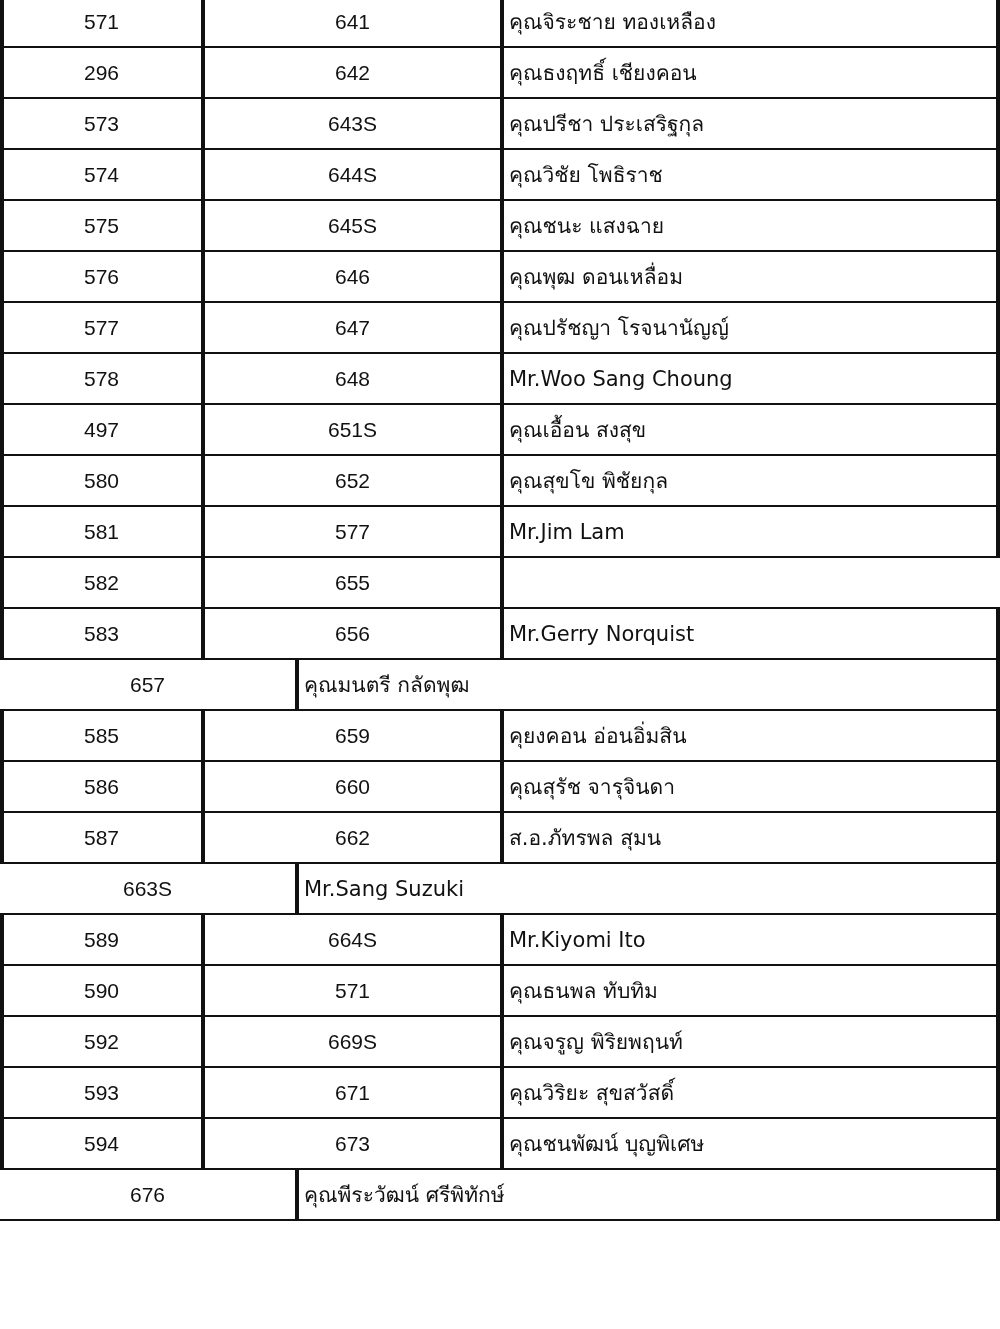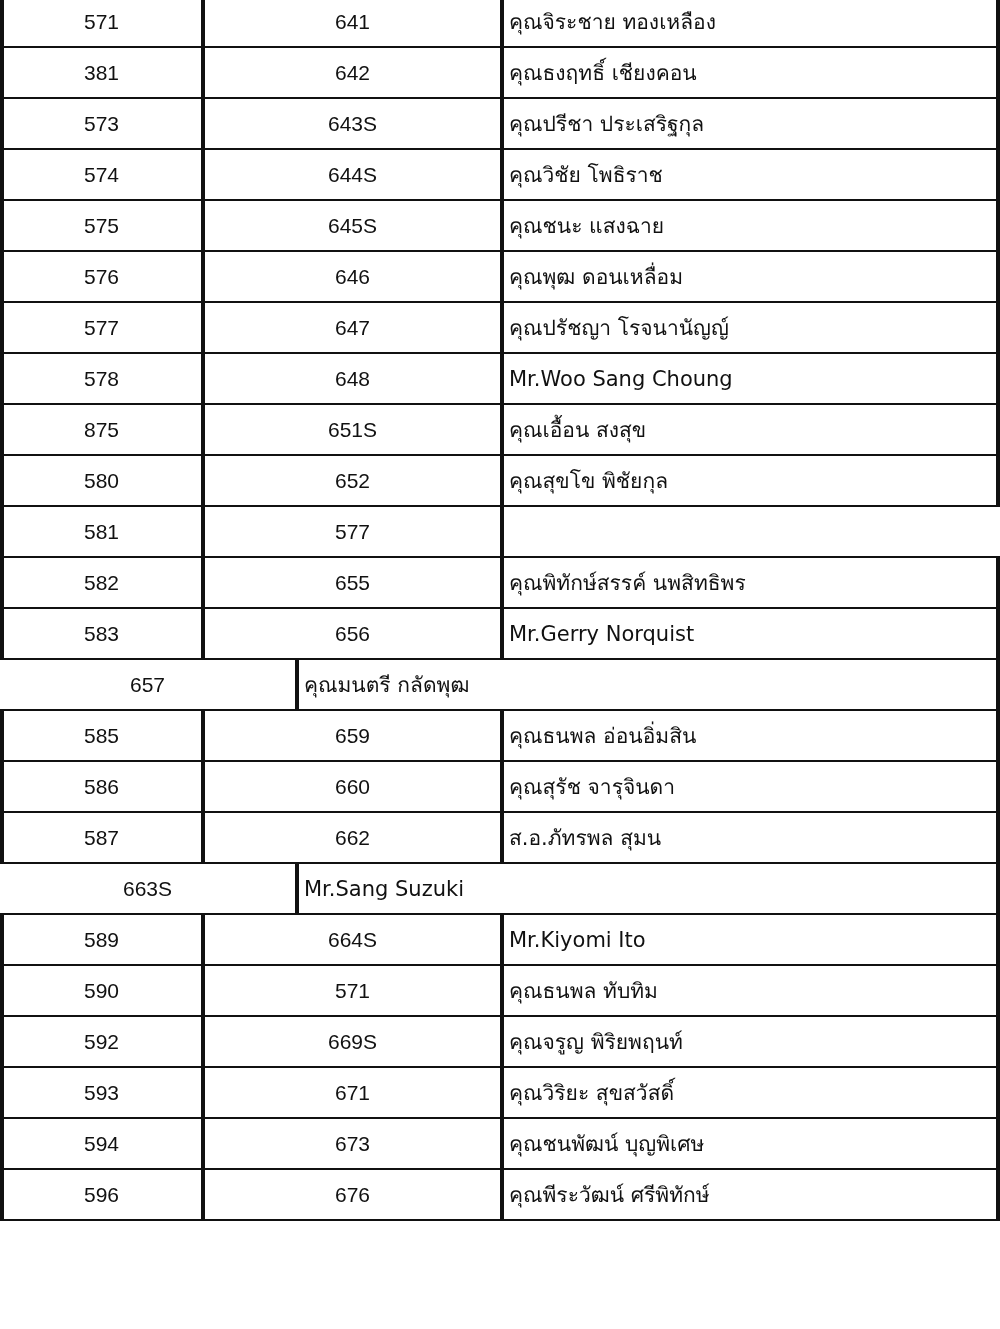--- a/index.html
+++ b/index.html
@@ -15,21 +15,21 @@
 </head>
 <body>
 
 <div class="table" id="tbl">
     <div class="row">
       <div class="cell c-no">571</div>
       <div class="cell c-code">641</div>
       <div class="cell c-name">คุณจิระชาย ทองเหลือง</div>
     </div>
     <div class="row">
-      <div class="cell c-no">381</div>
+      <div class="cell c-no">296</div>
       <div class="cell c-code">642</div>
       <div class="cell c-name">คุณธงฤทธิ์ เชียงคอน</div>
     </div>
     <div class="row">
       <div class="cell c-no">573</div>
       <div class="cell c-code">643S</div>
       <div class="cell c-name">คุณปรีชา ประเสริฐกุล</div>
     </div>
     <div class="row">
       <div class="cell c-no">574</div>
@@ -50,51 +50,51 @@
       <div class="cell c-no">577</div>
       <div class="cell c-code">647</div>
       <div class="cell c-name">คุณปรัชญา โรจนานัญญ์</div>
     </div>
     <div class="row">
       <div class="cell c-no">578</div>
       <div class="cell c-code">648</div>
       <div class="cell c-name">Mr.Woo Sang Choung</div>
     </div>
     <div class="row">
-      <div class="cell c-no">875</div>
+      <div class="cell c-no">497</div>
       <div class="cell c-code">651S</div>
       <div class="cell c-name">คุณเอื้อน สงสุข</div>
     </div>
     <div class="row">
       <div class="cell c-no">580</div>
       <div class="cell c-code">652</div>
       <div class="cell c-name">คุณสุขโข พิชัยกุล</div>
     </div>
     <div class="row">
       <div class="cell c-no">581</div>
       <div class="cell c-code">577</div>
+      <div class="cell c-name">Mr.Jim  Lam</div>
     </div>
     <div class="row">
       <div class="cell c-no">582</div>
       <div class="cell c-code">655</div>
-      <div class="cell c-name">คุณพิทักษ์สรรค์  นพสิทธิพร</div>
     </div>
     <div class="row">
       <div class="cell c-no">583</div>
       <div class="cell c-code">656</div>
       <div class="cell c-name">Mr.Gerry  Norquist</div>
     </div>
     <div class="row">
       <div class="cell c-code">657</div>
       <div class="cell c-name">คุณมนตรี  กลัดพุฒ</div>
     </div>
     <div class="row">
       <div class="cell c-no">585</div>
       <div class="cell c-code">659</div>
-      <div class="cell c-name">คุณธนพล  อ่อนอิ่มสิน</div>
+      <div class="cell c-name">คุยงคอน  อ่อนอิ่มสิน</div>
     </div>
     <div class="row">
       <div class="cell c-no">586</div>
       <div class="cell c-code">660</div>
       <div class="cell c-name">คุณสุรัช  จารุจินดา</div>
     </div>
     <div class="row">
       <div class="cell c-no">587</div>
       <div class="cell c-code">662</div>
       <div class="cell c-name">ส.อ.ภัทรพล  สุมน</div>
@@ -122,17 +122,16 @@
       <div class="cell c-no">593</div>
       <div class="cell c-code">671</div>
       <div class="cell c-name">คุณวิริยะ  สุขสวัสดิ์</div>
     </div>
     <div class="row">
       <div class="cell c-no">594</div>
       <div class="cell c-code">673</div>
       <div class="cell c-name">คุณชนพัฒน์  บุญพิเศษ</div>
     </div>
     <div class="row">
-      <div class="cell c-no">596</div>
       <div class="cell c-code">676</div>
       <div class="cell c-name">คุณพีระวัฒน์  ศรีพิทักษ์</div>
     </div>
   </div>
 
 </body></html>

